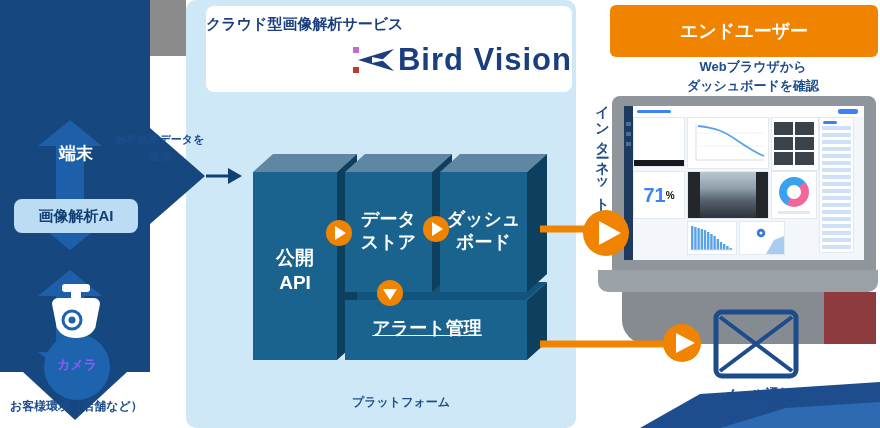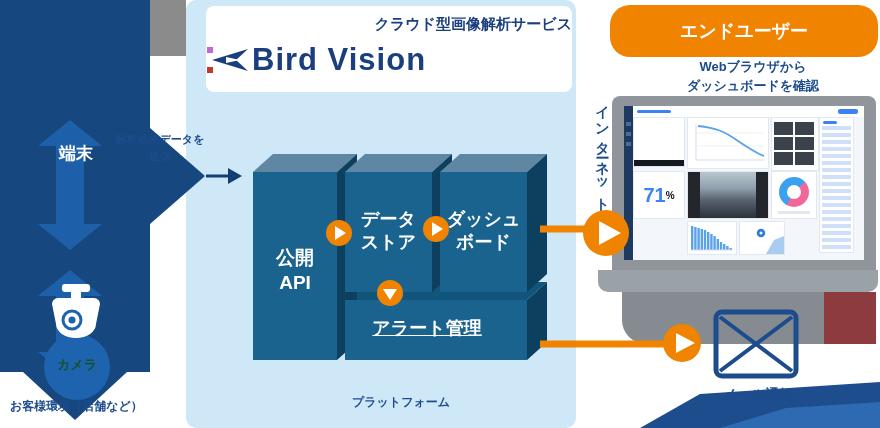--- a/index.html
+++ b/index.html
@@ -7,36 +7,36 @@
   #canvas{position:relative;width:880px;height:428px;background:#ffffff;overflow:hidden;}
   .abs{position:absolute;}
   .txt{color:#1c4c8c;font-weight:bold;}
   
   .gray-strip{left:0;top:372;width:186px;height:56px;background:#8b8b8b;}
   .header-txt{left:14px;top:24px;width:172px;font-size:13px;font-weight:bold;color:#cfe4ff;}
   .terminal{left:38px;top:142px;width:76px;text-align:center;color:#fff;font-size:17px;font-weight:bold;}
   .aibox{left:14px;top:199px;width:124px;height:34px;background:#bcdcf4;border-radius:8px;
          color:#123f73;font-size:15px;font-weight:bold;text-align:center;line-height:34px;}
   .cam-circle{left:44px;top:334px;width:66px;height:66px;border-radius:50%;background:#1e63ad;}
-  .cam-label{left:44px;top:356px;width:66px;text-align:center;color:#14532d;font-size:13px;font-weight:bold;}
+  .cam-label{left:44px;top:356px;width:66px;text-align:center;color:#8b5cf6;font-size:13px;font-weight:bold;}
   .flow-label{left:110px;top:131px;width:100px;text-align:center;font-size:11px;line-height:1.5;}
   .caption-left{left:10px;top:398px;width:176px;font-size:12px;}
   
   .light-panel{left:186px;top:0;width:390px;height:428px;background:#cfe8f7;border-radius:10px;}
   .logo-box{left:206px;top:6px;width:366px;height:86px;background:#ffffff;border-radius:8px;}
-  .logo-subtitle{left:206px;top:15px;width:366px;text-align:right;font-size:15px;color:#1b3f7e;}
-  .logo-row{left:206px;top:36px;width:366px;height:48px;display:flex;align-items:center;justify-content:flex-start;}
+  .logo-subtitle{left:206px;top:15px;width:366px;text-align:left;font-size:15px;color:#1b3f7e;}
+  .logo-row{left:206px;top:36px;width:366px;height:48px;display:flex;align-items:center;justify-content:flex-end;}
   .logo-text{font-size:31px;font-weight:800;color:#1b3f7e;letter-spacing:1px;}
   .pf-label{color:#ffffff;font-weight:bold;text-align:center;line-height:1.3;}
   .pf-caption{left:286px;top:394px;width:230px;text-align:center;font-size:12px;}
   .ocircle{width:26px;height:26px;border-radius:50%;background:#f08300;display:flex;align-items:center;justify-content:center;}
   .tri-right{width:0;height:0;border-top:7px solid transparent;border-bottom:7px solid transparent;border-left:11px solid #fff;margin-left:3px;}
   .tri-down{width:0;height:0;border-left:7px solid transparent;border-right:7px solid transparent;border-top:11px solid #fff;margin-top:3px;}
   
-  .orange-band{left:610px;top:5px;width:268px;height:52px;background:#f08300;border-radius:20px;
+  .orange-band{left:610px;top:5px;width:268px;height:52px;background:#f08300;border-radius:6px;
                color:#fff;font-size:18px;font-weight:bold;text-align:center;line-height:52px;}
   .eu-sub{left:636px;top:58px;width:234px;text-align:center;font-size:13px;line-height:1.45;}
   .net-label{left:590px;top:96px;width:22px;height:132px;writing-mode:vertical-rl;font-size:14px;letter-spacing:2px;}
   .laptop-frame{left:612px;top:96px;width:264px;height:174px;background:#8f959b;border-radius:8px 8px 0 0;}
   .screen{left:624px;top:106px;width:240px;height:154px;background:#ffffff;overflow:hidden;}
   .base-bar{left:598px;top:270px;width:280px;height:22px;background:#9aa1a7;border-radius:0 0 10px 10px;}
   .base-body{left:622px;top:292px;width:238px;height:52px;background:#858b91;border-radius:0 0 24px 24px;}
   .maroon{left:824px;top:292px;width:52px;height:52px;background:#8d3b3f;}
   .mail-label{left:706px;top:386px;width:104px;text-align:center;font-size:14px;}
   
@@ -71,20 +71,21 @@
     <polygon points="0,0 150,0 150,128 205,176 150,224 150,372 0,372" fill="#16477e"></polygon>
     <polygon points="10,360 140,360 75,420" fill="#16477e"></polygon>
   </svg>
 
   <svg class="abs" style="left:30px;top:120px;" width="80" height="258">
     <polygon fill="#1e63ad" opacity="0.92" points="40,0 8,26 26,26 26,104 8,104 40,130 72,104 54,104 54,26 72,26"></polygon>
     <polygon fill="#1e63ad" opacity="0.92" points="40,150 8,176 26,176 26,232 8,232 40,258 72,232 54,232 54,176 72,176"></polygon>
   </svg>
 
   <div class="abs terminal">端末</div>
+  <div class="abs aibox">画像解析AI</div>
 
   <div class="abs flow-label txt">
     <span>解析結果データを</span><br>
     <span>送信</span>
   </div>
 
   <div class="abs cam-circle"></div>
   <div class="abs cam-label">カメラ</div>
   <svg class="abs" style="left:46px;top:282px;" width="60" height="58">
     <rect x="16" y="2" width="28" height="8" rx="3" fill="#ffffff"></rect>

